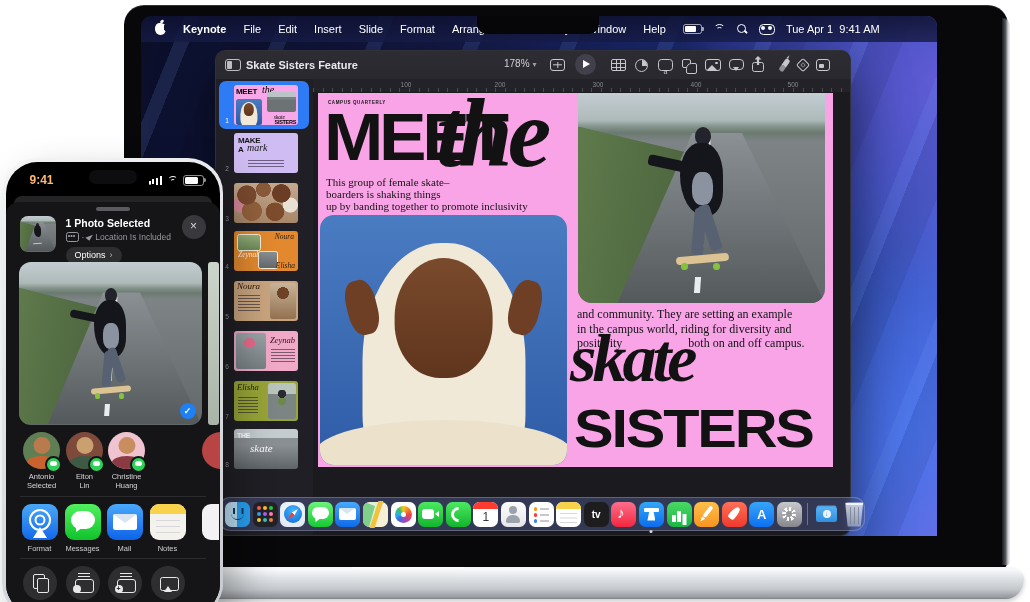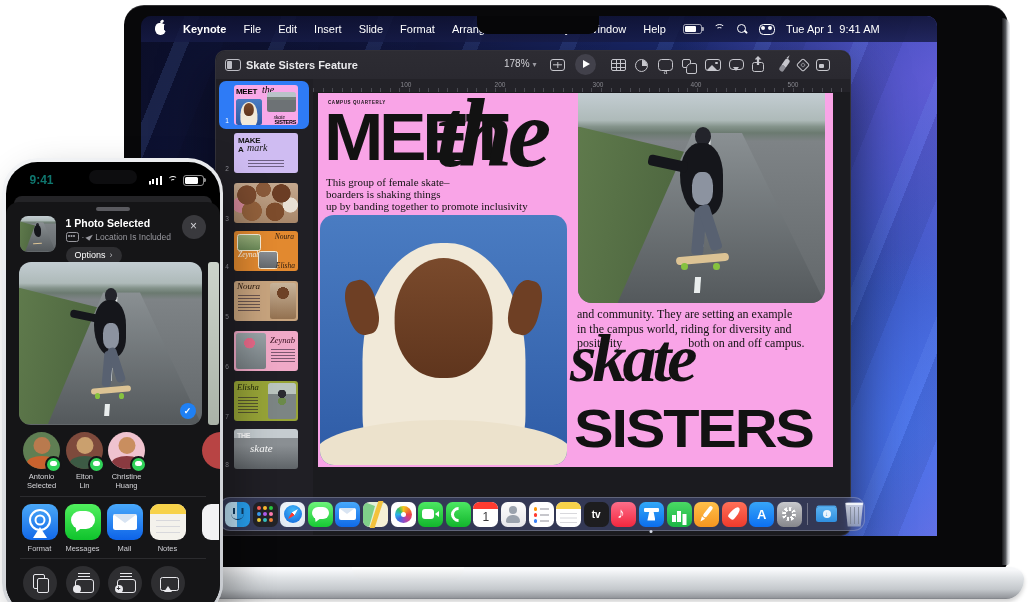--- a/index.html
+++ b/index.html
@@ -212,21 +212,21 @@
   .d-dl::before{content:"";position:absolute;left:2px;top:5px;width:21px;height:15px;background:linear-gradient(#5ab1f0,#2f8fe0);border-radius:2.5px;box-shadow:0 -2px 0 -0.5px #4aa3e8}
   .d-dl::after{content:"↓";position:absolute;left:8.5px;top:8px;width:8px;height:8px;border-radius:50%;background:#eaf4fd;color:#2f8fe0;font-size:6px;line-height:8px;text-align:center}
   .d-trash{background:linear-gradient(rgba(238,242,250,.8),rgba(178,186,198,.65));clip-path:polygon(14% 4%,86% 4%,76% 100%,24% 100%)}
   .d-trash::before{content:"";position:absolute;left:8px;top:5px;width:1.5px;height:17px;background:rgba(118,126,140,.75);box-shadow:4px 0 0 rgba(118,126,140,.75),8px 0 0 rgba(118,126,140,.75)}
   .d-trash::after{content:"";position:absolute;left:4px;top:1px;right:4px;height:2.5px;background:#f0f4fa;border-radius:2px}
 
   
   .iphone{position:absolute;left:2px;top:158px;width:221px;height:460px;background:linear-gradient(145deg,#f4f5f7,#c6c9ce);border-radius:35px;z-index:60;
     box-shadow:14px 18px 38px rgba(0,0,0,.3)}
   .ip-inner{position:absolute;inset:3.5px;background:#000;border-radius:31.5px;overflow:hidden}
-  .ip-time{position:absolute;left:24px;top:11px;color:#0f766e;font-size:12px;font-weight:bold}
+  .ip-time{position:absolute;left:24px;top:11px;color:#fdba74;font-size:12px;font-weight:bold}
   .ip-status{position:absolute;right:16px;top:13px;display:flex;gap:4px;align-items:center}
   .ip-sig{width:14px;height:9px;background:
     linear-gradient(#fff,#fff) 0 100%/2.4px 40% no-repeat,linear-gradient(#fff,#fff) 3.7px 100%/2.4px 60% no-repeat,
     linear-gradient(#fff,#fff) 7.4px 100%/2.4px 80% no-repeat,linear-gradient(#fff,#fff) 11.1px 100%/2.4px 100% no-repeat}
   .ip-wifi{width:12px;height:9px;position:relative;overflow:hidden}
   .ip-wifi::before{content:"";position:absolute;left:0;top:0;width:12px;height:12px;border:1.7px solid #fff;border-radius:50%;box-sizing:border-box;clip-path:polygon(50% 50%,-12% -24%,112% -24%)}
   .ip-wifi::after{content:"";position:absolute;left:3px;top:3px;width:6px;height:6px;border:1.7px solid #fff;border-radius:50%;box-sizing:border-box;clip-path:polygon(50% 50%,-40% -55%,140% -55%)}
   .ip-batt{width:19px;height:9.5px;border:1px solid rgba(255,255,255,.55);border-radius:3px;position:relative}
   .ip-batt::before{content:"";position:absolute;left:1px;top:1px;bottom:1px;width:13px;background:#fff;border-radius:1.5px}
   .ip-batt::after{content:"";position:absolute;right:-3px;top:2.5px;width:1.8px;height:4px;background:rgba(255,255,255,.55);border-radius:0 1.5px 1.5px 0}

